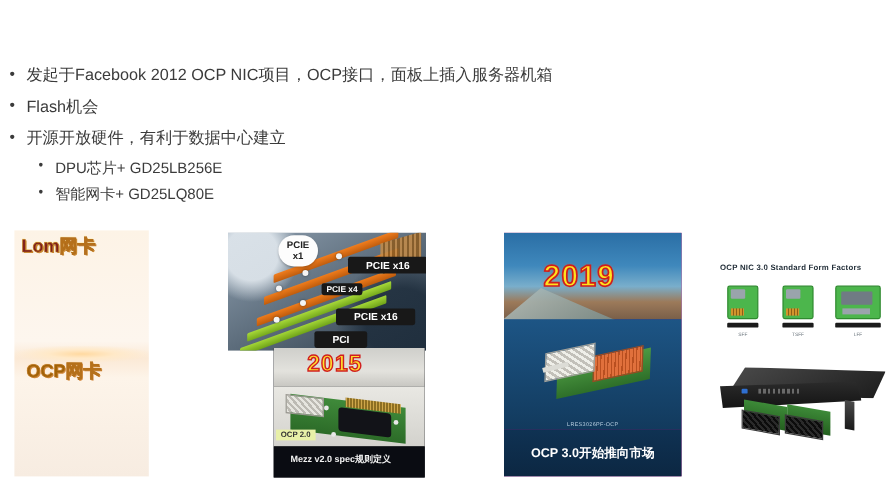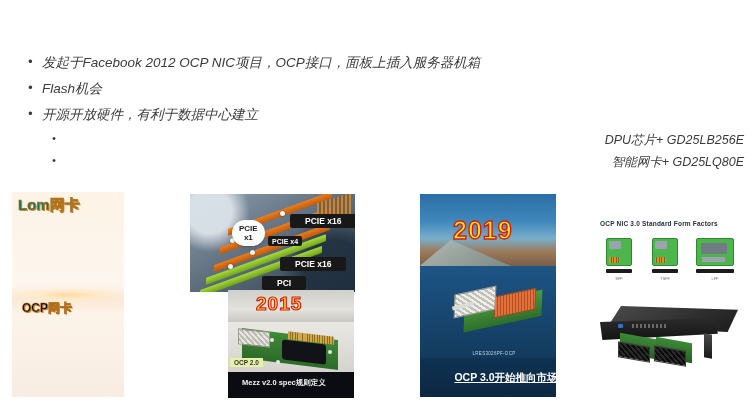--- a/index.html
+++ b/index.html
@@ -12,43 +12,43 @@
   .slide{position:relative;width:747px;height:401px;}
 
   
   .title{
     position:absolute;left:10px;top:8px;
     font-size:25px;font-weight:bold;color:#111;
     letter-spacing:-0.2px;white-space:nowrap;
   }
 
   
-  .bullets{position:absolute;left:24px;top:55px;width:720px;font-style:italic;}
+  .bullets{position:absolute;left:4px;top:55px;width:720px;}
   .b1{position:relative;padding-left:18px;font-size:13.5px;color:#3b3b3b;margin-bottom:9px;line-height:1.25;white-space:nowrap;}
   .b1:before{content:"•";position:absolute;left:4px;top:-1px;font-size:13px;color:#3b3b3b;}
-  .b2{position:relative;padding-left:42px;font-size:12.5px;color:#3b3b3b;margin-bottom:7px;line-height:1.25;white-space:nowrap;text-align:right;}
+  .b2{position:relative;padding-left:42px;font-size:12.5px;color:#3b3b3b;margin-bottom:7px;line-height:1.25;white-space:nowrap;}
   .b2:before{content:"•";position:absolute;left:28px;top:-1px;font-size:11px;color:#3b3b3b;}
 
   
   .img{position:absolute;overflow:hidden;}
 
   
   #img1{left:12px;top:192px;width:112px;height:205px;
         background:linear-gradient(180deg,#fdf3e6 0%,#fdf6ee 45%,#fbe9d6 52%,#fdf4e9 60%,#f7ece1 100%);}
   #img1 .flare{position:absolute;left:0;top:96px;width:112px;height:14px;
         background:radial-gradient(ellipse at 50% 50%,#ffd9a0 0%,#ffe9c8 35%,rgba(255,240,220,0) 75%);}
   .wordart{
     position:absolute;font-weight:bold;white-space:nowrap;
     -webkit-text-stroke:0.6px #b5701a;
   }
   #lomLabel{left:18px;top:196px;font-size:15px;
-    color:#0f766e;
+    color:#7f1d1d;
     text-shadow:0 0 1px #fff2bf,1px 1px 0 #c9842a,-0.5px -0.5px 0 #fff0b8;}
-  #ocpLabel{left:22px;top:300px;font-size:12px;
-    color:#000000;
+  #ocpLabel{left:22px;top:300px;font-size:15px;
+    color:#a16207;
     text-shadow:0 0 1px #ffe5c9,1px 1px 0 #d07f2e,-0.5px -0.5px 0 #ffe2c0;}
 
   
   #img2{left:190px;top:194px;width:165px;height:98px;
         background:linear-gradient(160deg,#9aa7b4 0%,#5d6f80 30%,#30404f 75%,#1c2833 100%);}
   #img2 .board{position:absolute;left:0;top:0;width:165px;height:98px;
     background:
       radial-gradient(circle at 12% 18%,rgba(225,232,238,.9) 0 22px,rgba(225,232,238,0) 40px),
       radial-gradient(circle at 88% 78%,rgba(30,45,60,.85) 0 30px,rgba(30,45,60,0) 55px),
       linear-gradient(150deg,#8fa0b0,#2b3a48);}
@@ -85,21 +85,21 @@
     background:repeating-linear-gradient(45deg,#e6e5df 0 2px,#bcbab3 2px 4px);border:1px solid #9a9891;transform:skewY(6deg);}
   .mezz .conn{position:absolute;left:52px;top:6px;width:46px;height:8px;
     background:repeating-linear-gradient(90deg,#cfa74a 0 1.5px,#8d6f22 1.5px 2.5px);transform:skewY(7deg);}
   .mezz .sc{position:absolute;width:4px;height:4px;border-radius:50%;background:#e8e8e8;}
   #img3 .ocp20{position:absolute;left:2px;top:68px;background:#e8f0a8;color:#333;
     font-size:6.5px;font-weight:bold;padding:1px 4px;z-index:5;white-space:nowrap;}
   #img3 .cap{position:absolute;left:14px;top:88px;font-size:7.5px;font-weight:bold;
     color:#f2f2f2;white-space:nowrap;z-index:5;}
 
   
-  #img4{left:420px;top:194px;width:136px;height:203px;background:#701a75;}
+  #img4{left:420px;top:194px;width:148px;height:203px;background:#701a75;}
   #img4 .top{position:absolute;left:0;top:0;width:148px;height:72px;
     background:linear-gradient(180deg,#2a6ea5 0%,#3f88bc 38%,#79aecb 62%,#9c7a5a 80%,#7a5f49 100%);}
   #img4 .hill{position:absolute;left:-10px;top:46px;width:120px;height:34px;
     background:linear-gradient(135deg,#b9c6c4,#6f8684);
     clip-path:polygon(0% 100%,34% 0%,70% 55%,100% 100%);opacity:.85;}
   #img4 .mid{position:absolute;left:0;top:72px;width:148px;height:92px;
     background:linear-gradient(180deg,#1d5585 0%,#17466f 55%,#123a5d 100%);}
   #img4 .bot{position:absolute;left:0;top:164px;width:148px;height:39px;
     background:linear-gradient(180deg,#0f3253,#0c2742);}
   #img4 .y2019{position:absolute;left:33px;top:22px;font-size:25px;font-weight:bold;
@@ -112,22 +112,22 @@
     background:repeating-linear-gradient(90deg,#e0703c 0 2px,#b84f20 2px 3px);
     border:1px solid #9c4a22;transform:skewY(-14deg) rotate(2deg);}
   .ocp3card .cage{position:absolute;left:4px;top:4px;width:40px;height:22px;
     background:repeating-linear-gradient(40deg,#efefe9 0 2px,#c2c0b9 2px 4px);
     border:1px solid #a0a09a;transform:skewY(-14deg) rotate(2deg);}
   .ocp3card .lever{position:absolute;left:2px;top:18px;width:22px;height:4px;background:#dcdcd6;transform:rotate(-14deg);}
   #img4 .spec{position:absolute;left:0;top:146px;width:148px;text-align:center;
     font-size:7.5px;color:#eaf1f7;letter-spacing:.3px;z-index:5;white-space:nowrap;}
   #img4 .model{position:absolute;left:0;top:157px;width:148px;text-align:center;
     font-size:4.5px;color:#bcd2e4;letter-spacing:.3px;z-index:5;white-space:nowrap;}
-  #img4 .cap{position:absolute;left:12px;top:177px;width:148px;text-align:center;
-    font-size:10.5px;font-weight:bold;color:#ffffff;z-index:5;white-space:nowrap;text-decoration:underline;}
+  #img4 .cap{position:absolute;left:0;top:177px;width:148px;text-align:center;
+    font-size:10.5px;font-weight:bold;color:#ffffff;z-index:5;white-space:nowrap;}
 
   
   #img5{left:592px;top:210px;width:152px;height:188px;background:#ffffff;}
   #img5 .ff-title{position:absolute;left:8px;top:10px;font-size:6.5px;font-weight:bold;
     color:#24303a;letter-spacing:.2px;white-space:nowrap;}
   .ffbox{position:absolute;top:28px;}
   .ffbox .body{background:#4cb64c;border:1px solid #2f8a2f;border-radius:2px;position:relative;}
   .ffbox .grey{position:absolute;left:10%;top:8%;width:50%;height:30%;background:#9aa4ac;border-radius:1px;}
   .ffbox .goldp{position:absolute;left:8%;bottom:8%;width:46%;height:22%;
     background:repeating-linear-gradient(90deg,#d2952c 0 1.5px,#8c5f16 1.5px 2.5px);}
@@ -188,21 +188,21 @@
     <div class="slot o2"></div>
     <div class="slot o3"></div>
     <div class="slot g1"></div>
     <div class="slot g2"></div>
     <div class="clip" style="left:90px;top:17px;"></div>
     <div class="clip" style="left:62px;top:31px;"></div>
     <div class="clip" style="left:40px;top:44px;"></div>
     <div class="clip" style="left:60px;top:56px;"></div>
     <div class="clip" style="left:38px;top:70px;"></div>
     <div class="hs"></div>
-    <div class="callout" style="left:42px;top:2px;margin-top:24px;">
+    <div class="callout" style="left:42px;top:2px;">
       <div>PCIE</div>
       <div>x1</div>
     </div>
     <div class="tag" style="left:100px;top:20px;">PCIE x16</div>
     <div class="tag sm" style="left:78px;top:42px;">PCIE x4</div>
     <div class="tag" style="left:90px;top:63px;">PCIE x16</div>
     <div class="tag" style="left:72px;top:82px;">PCI</div>
   </div>
 
   <div class="img" id="img3">

